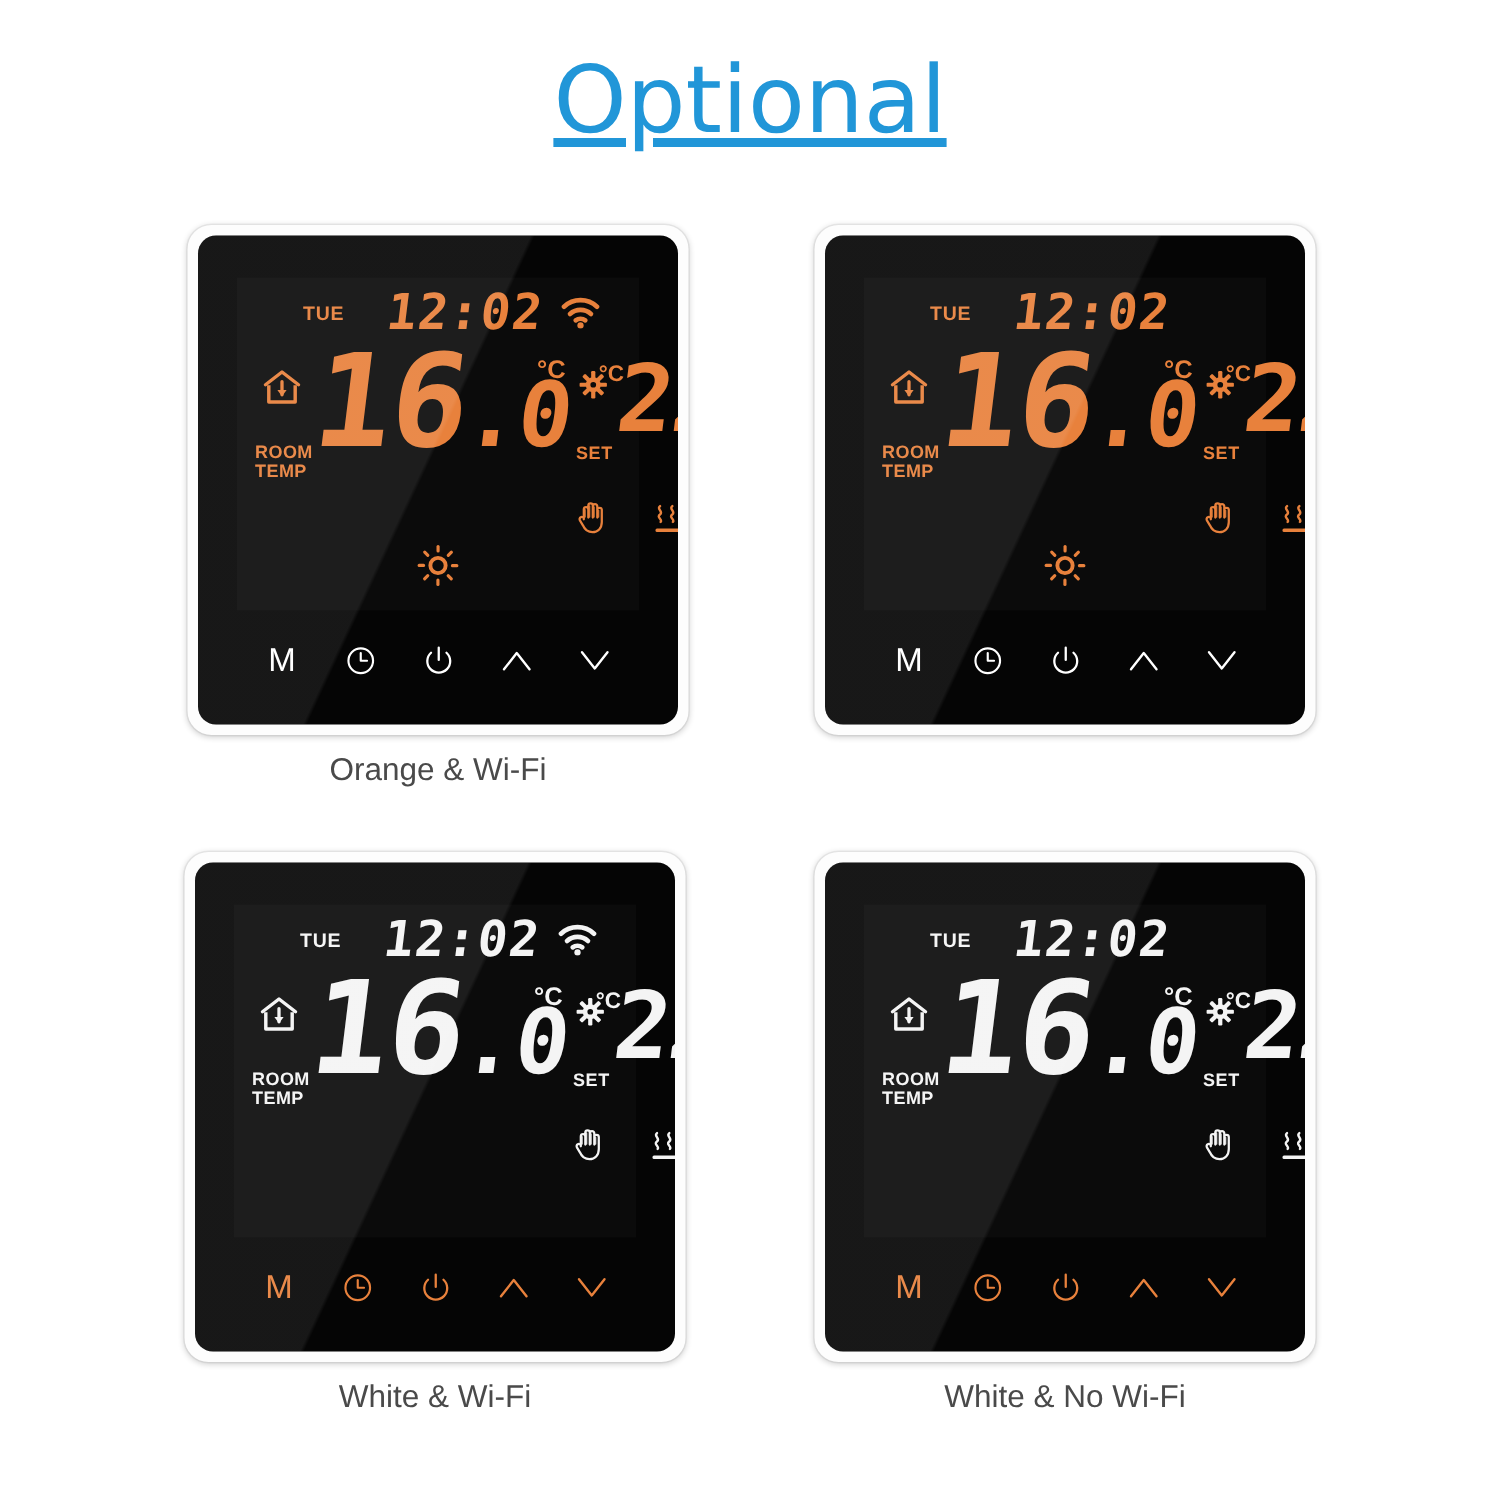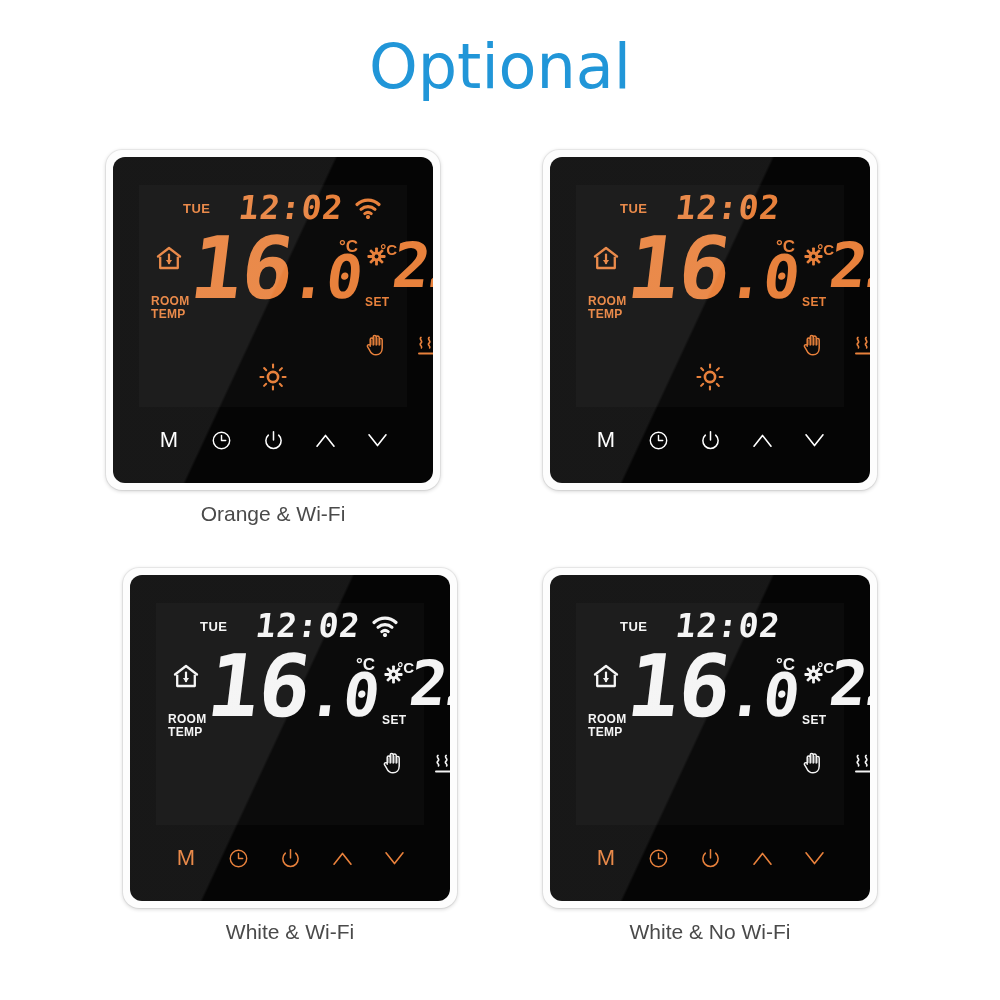--- a/index.html
+++ b/index.html
@@ -8,25 +8,26 @@
     font-family:"Liberation Sans", sans-serif;
     -webkit-font-smoothing:antialiased;
     overflow:hidden;position:relative;
   }
   .page{position:relative;width:1000px;height:1000px;}
 
   .title{
     position:absolute;left:0;top:30px;width:1000px;text-align:center;
     font-size:62px;font-weight:400;color:#2196d8;letter-spacing:0px;
     font-family:"DejaVu Sans", sans-serif;
+    text-decoration:underline;
   }
 
   .grid{position:absolute;left:0;top:150px;width:1000px;}
   .cell{position:absolute;width:420px;}
-  .cell.c0{left:63px;top:0px;}
+  .cell.c0{left:82px;top:0px;}
   .cell.c1{left:500px;top:0px;}
   .cell.c2{left:80px;top:418px;}
   .cell.c3{left:500px;top:418px;}
 
   .caption{
     text-align:center;font-size:21px;color:#4a4a4a;margin-top:12px;
     font-family:"Liberation Sans", sans-serif;
   }
 
   

